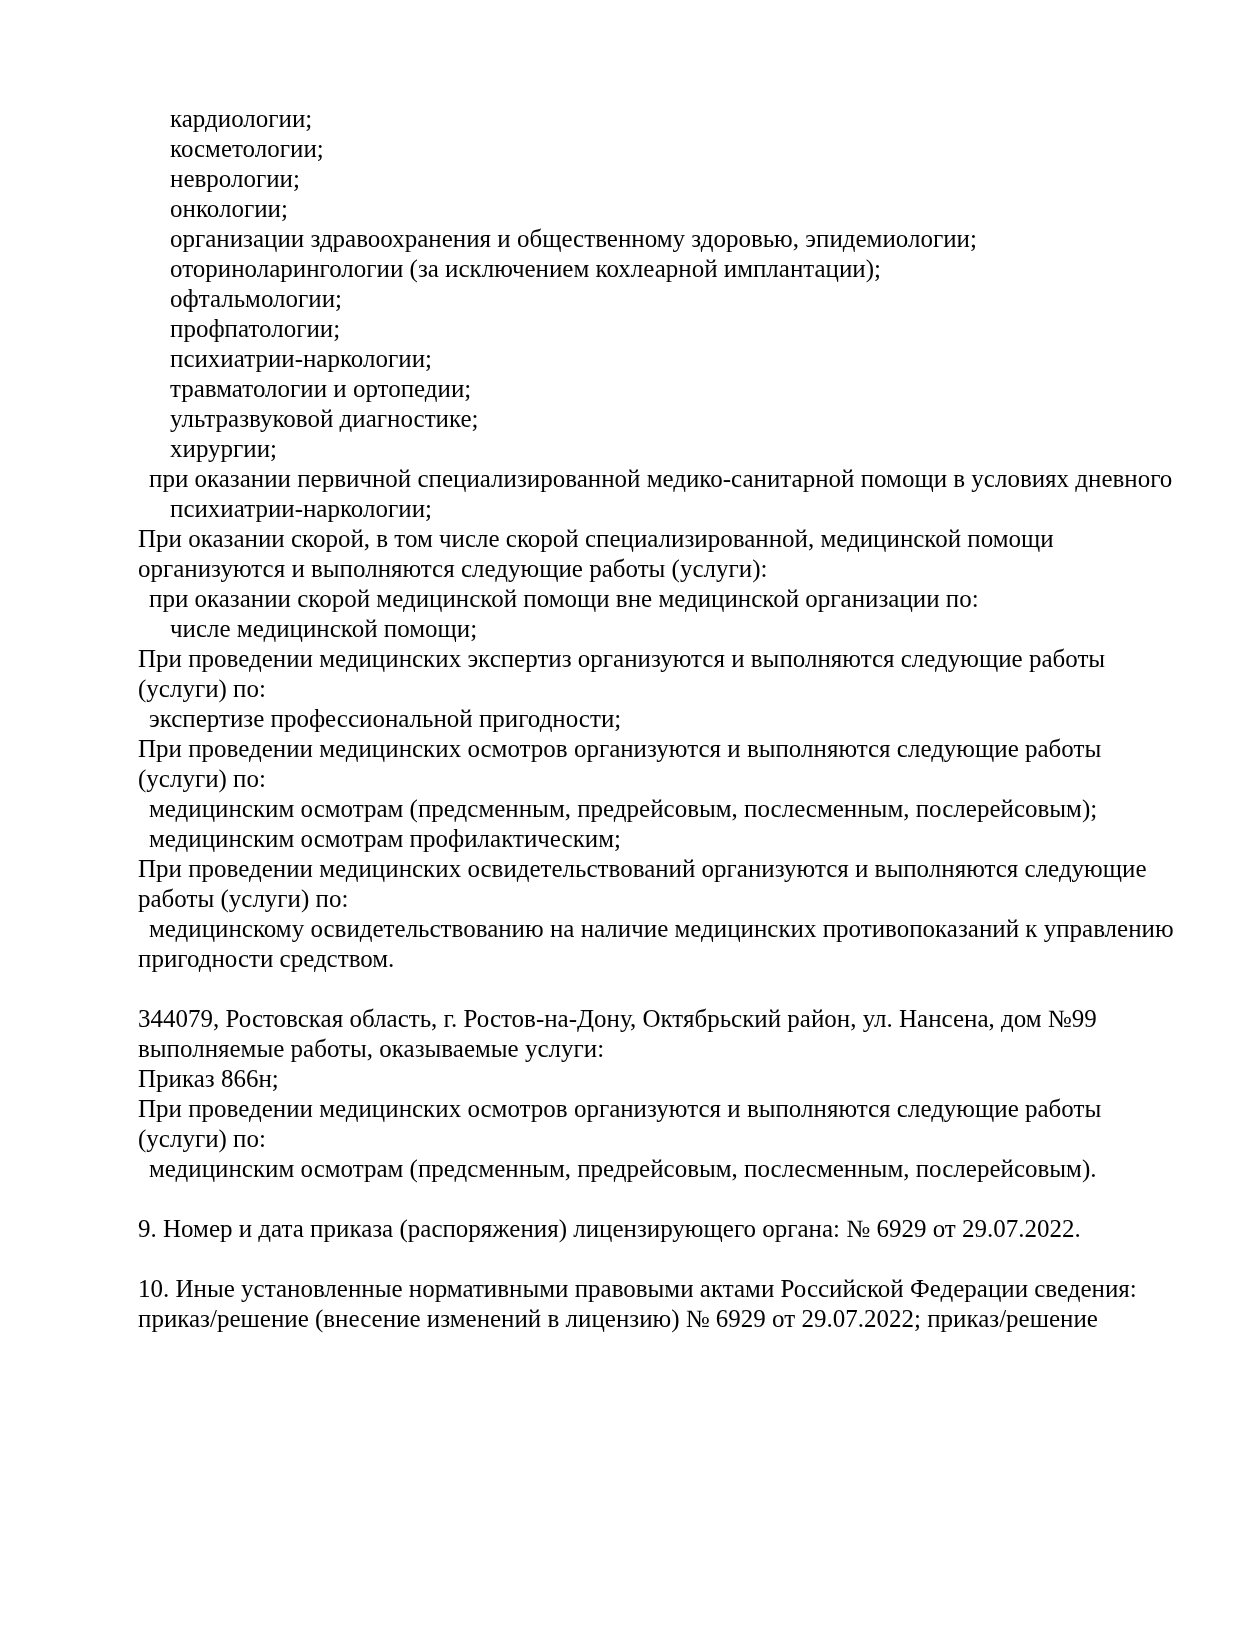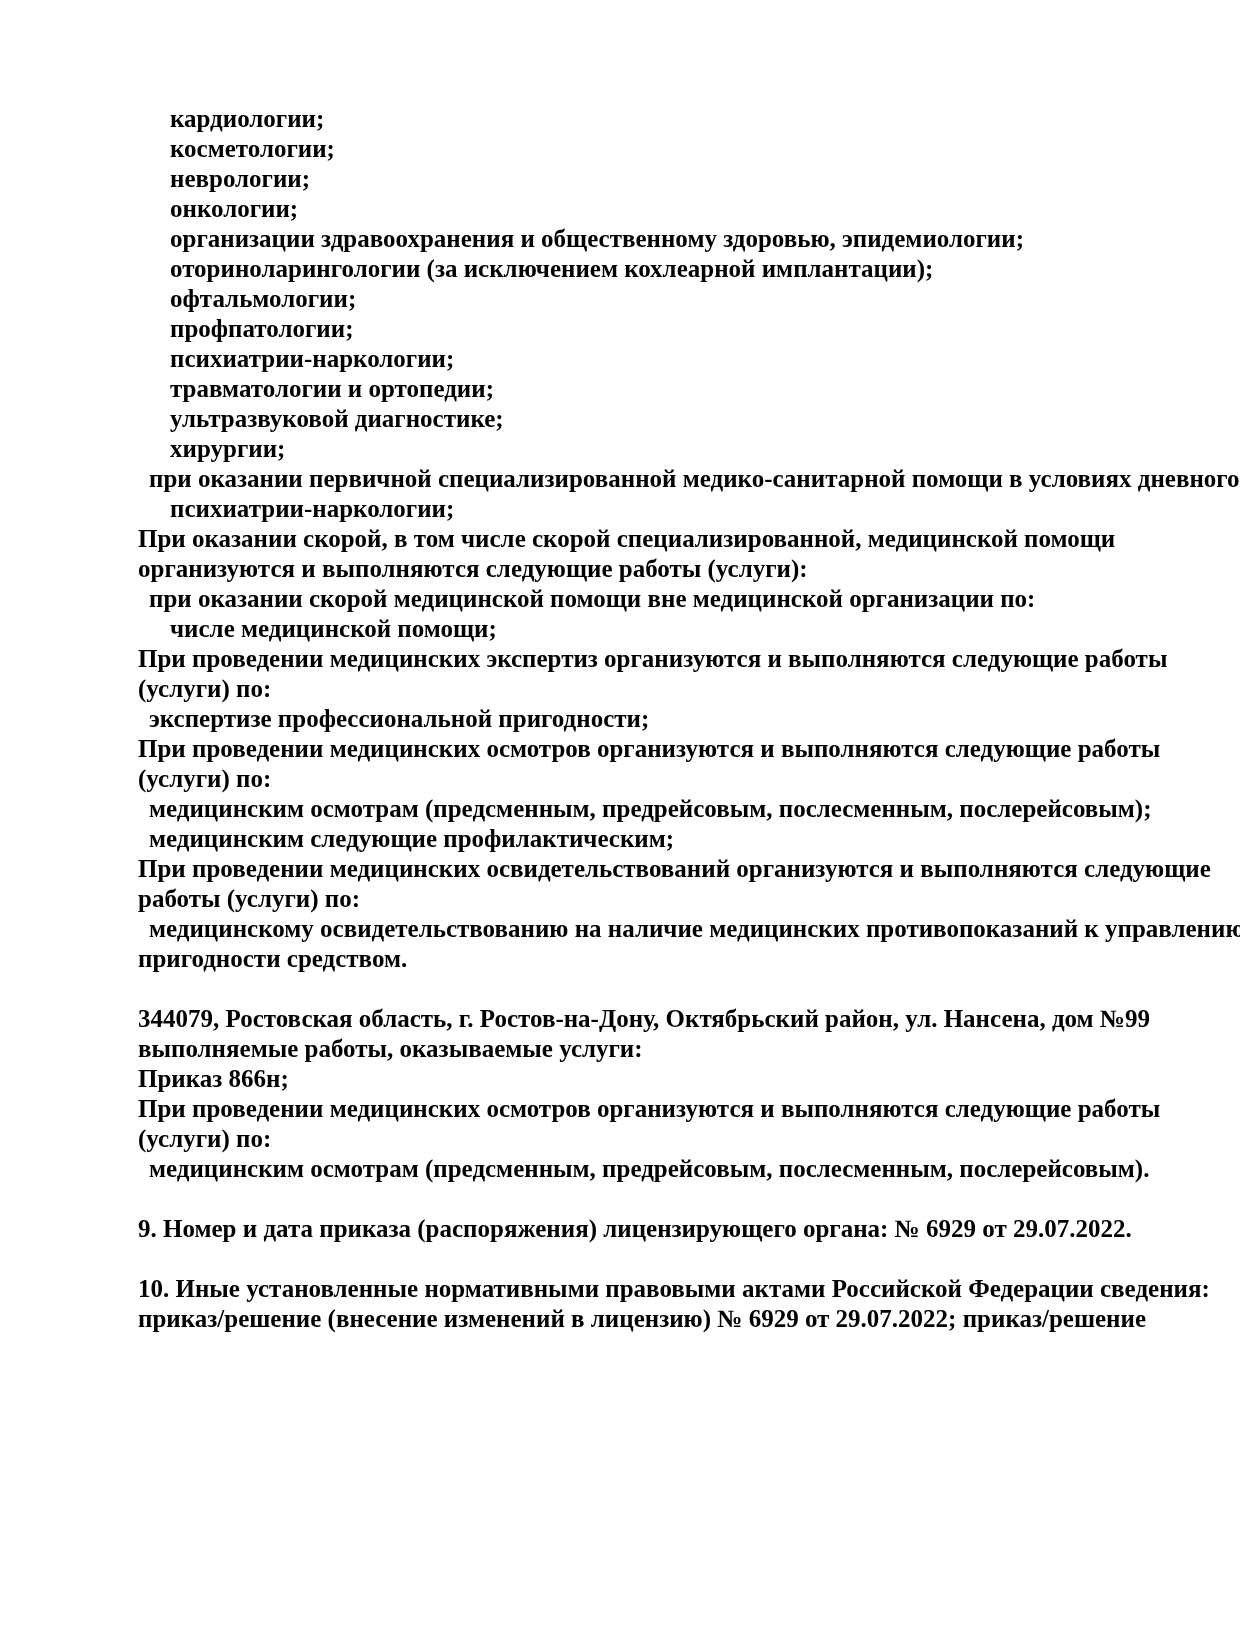--- a/index.html
+++ b/index.html
@@ -16,21 +16,20 @@
     font-family: "Liberation Serif", "DejaVu Serif", serif;
     color: #000000;
   }
   .doc {
     position: absolute;
     left: 138px;
     top: 104px;
     right: 40px;
     font-size: 25px;
     line-height: 30px;
-    font-weight: bold;
   }
   .line {
     white-space: pre;
     min-height: 30px;
   }
   .indent-0 { padding-left: 0; }
   .indent-1 { padding-left: 11px; }
   .indent-2 { padding-left: 32px; }
 </style>
 </head>
@@ -55,21 +54,21 @@
       <div class="line indent-0">При оказании скорой, в том числе скорой специализированной, медицинской помощи</div>
       <div class="line indent-0">организуются и выполняются следующие работы (услуги):</div>
       <div class="line indent-1">при оказании скорой медицинской помощи вне медицинской организации по:</div>
       <div class="line indent-2">числе медицинской помощи;</div>
       <div class="line indent-0">При проведении медицинских экспертиз организуются и выполняются следующие работы</div>
       <div class="line indent-0">(услуги) по:</div>
       <div class="line indent-1">экспертизе профессиональной пригодности;</div>
       <div class="line indent-0">При проведении медицинских осмотров организуются и выполняются следующие работы</div>
       <div class="line indent-0">(услуги) по:</div>
       <div class="line indent-1">медицинским осмотрам (предсменным, предрейсовым, послесменным, послерейсовым);</div>
-      <div class="line indent-1">медицинским следующие профилактическим;</div>
+      <div class="line indent-1">медицинским осмотрам профилактическим;</div>
       <div class="line indent-0">При проведении медицинских освидетельствований организуются и выполняются следующие</div>
       <div class="line indent-0">работы (услуги) по:</div>
       <div class="line indent-1">медицинскому освидетельствованию на наличие медицинских противопоказаний к управлению</div>
       <div class="line indent-0">пригодности средством.</div>
       <div class="line indent-0">&nbsp;</div>
       <div class="line indent-0">344079, Ростовская область, г. Ростов-на-Дону, Октябрьский район, ул. Нансена, дом №99</div>
       <div class="line indent-0">выполняемые работы, оказываемые услуги:</div>
       <div class="line indent-0">Приказ 866н;</div>
       <div class="line indent-0">При проведении медицинских осмотров организуются и выполняются следующие работы</div>
       <div class="line indent-0">(услуги) по:</div>

